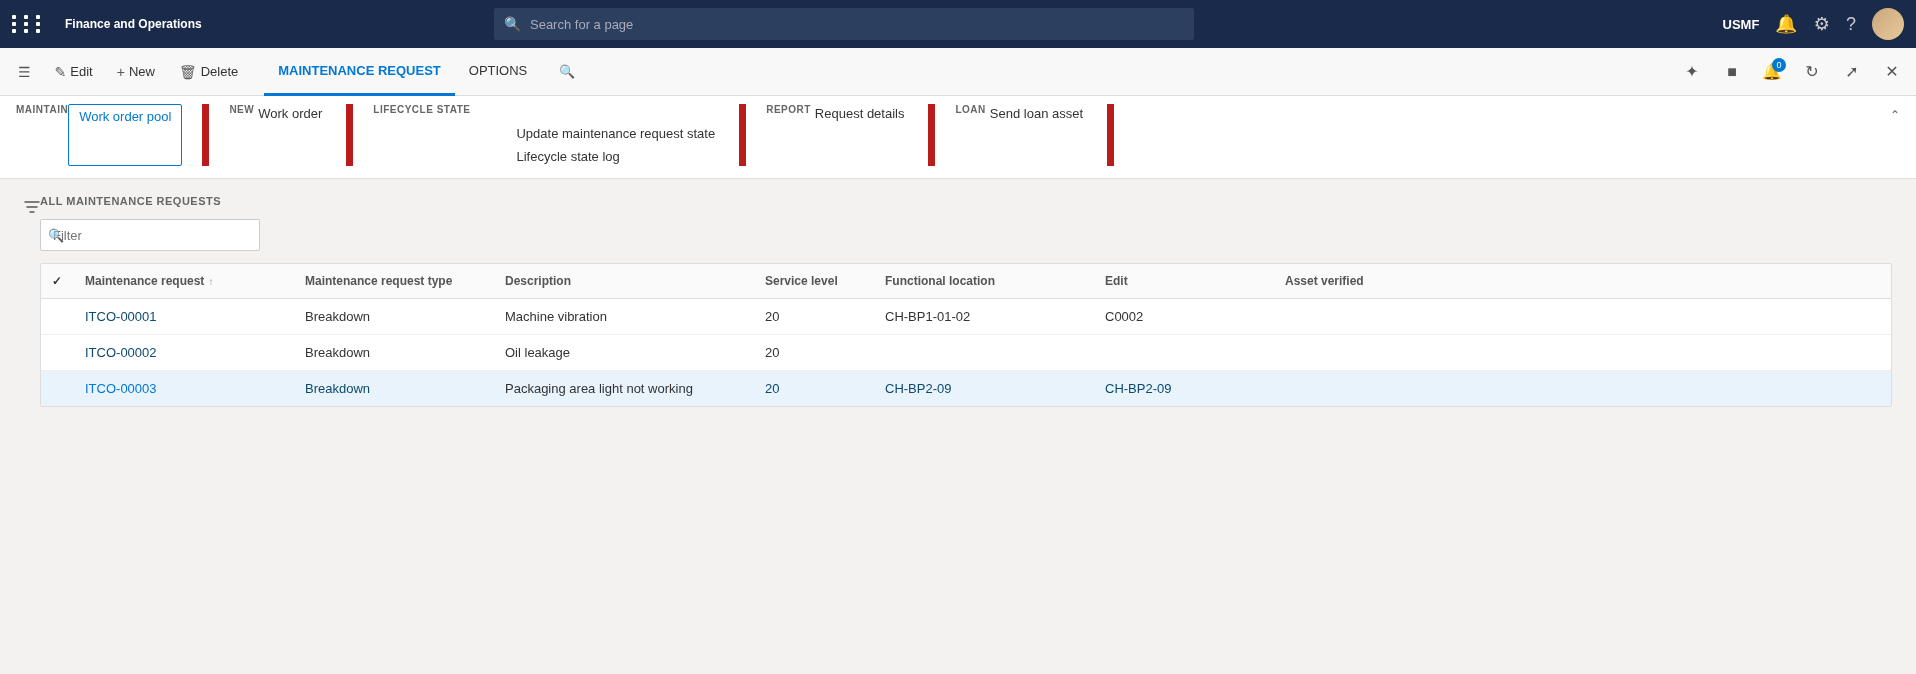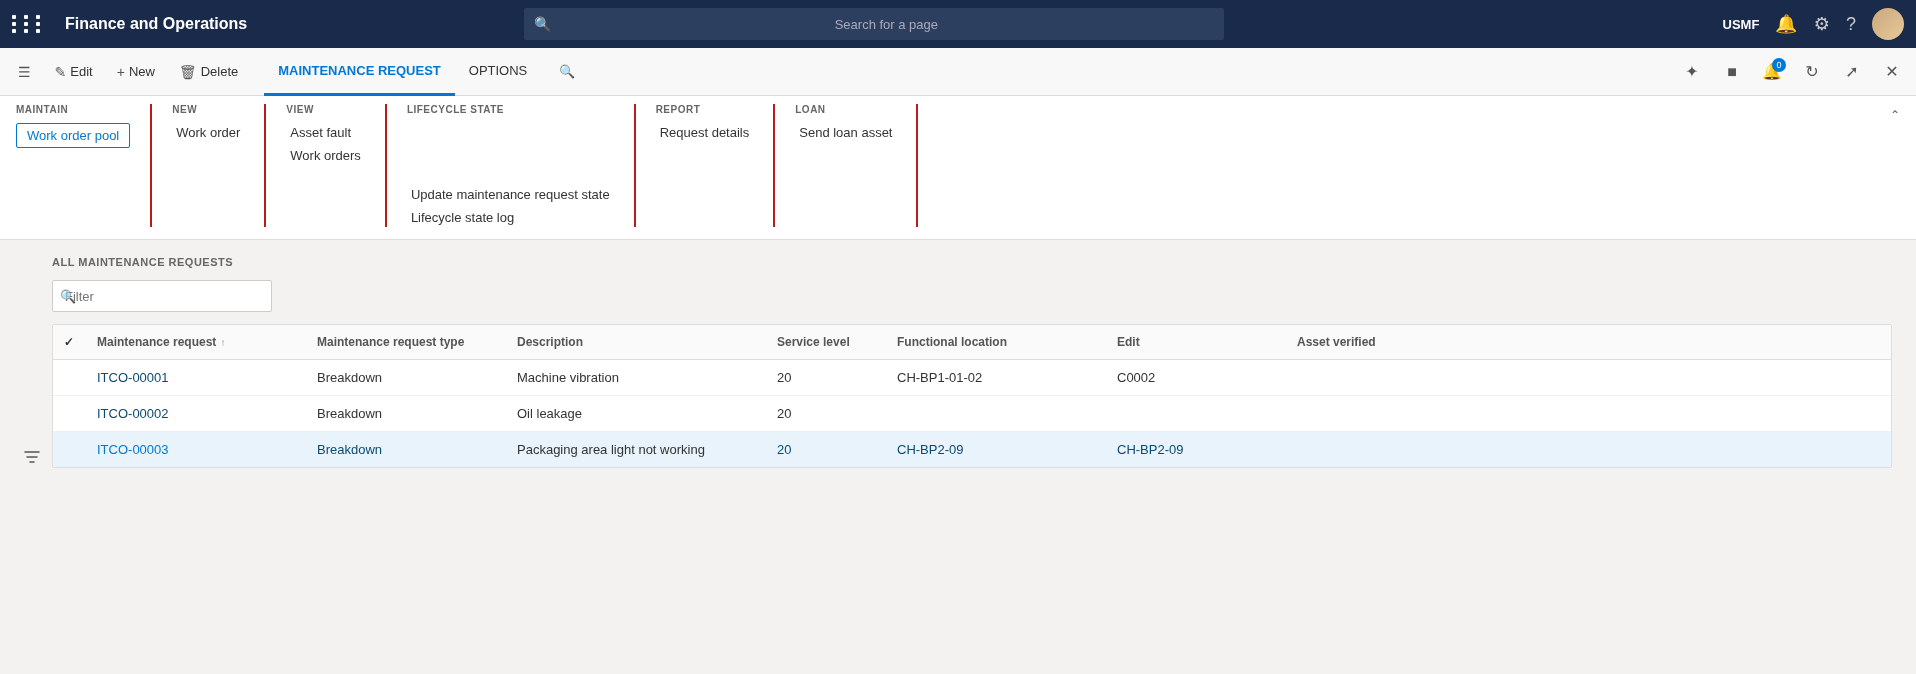--- a/index.html
+++ b/index.html
@@ -23,42 +23,41 @@
       margin-right: 4px;
     }
     .top-nav-grid span {
       width: 4px; height: 4px;
       background: white;
       border-radius: 1px;
       display: block;
     }
     .app-title {
       color: white;
-      font-size: 16px;
+      font-size: 12px;
       font-weight: 600;
       white-space: nowrap;
       margin-right: 20px;
     }
     .search-bar {
       flex: 1;
       max-width: 700px;
       position: relative;
       margin: 0 auto;
     }
     .search-bar input {
       width: 100%;
       height: 32px;
       border-radius: 2px;
       border: none;
       padding: 0 12px 0 36px;
       font-size: 13px;
       background: #2d3f5f;
       color: #ccc;
       outline: none;
-      text-align: center;
     }
     .search-bar input::placeholder { color: #aab; }
     .search-icon-wrap {
       position: absolute;
       left: 10px; top: 50%;
       transform: translateY(-50%);
       color: #aab;
       font-size: 14px;
     }
     .top-nav-right {
@@ -154,23 +153,23 @@
     
     .ribbon {
       background: white;
       border-bottom: 1px solid #ddd;
       padding: 8px 16px 12px 16px;
       display: flex;
       gap: 0;
     }
     .ribbon-group {
       display: flex;
-      flex-direction: column;
+      flex-direction: row;
       padding: 0 20px 0 0;
-      border-right: 2px solid #b91c1c;
+      border-right: 7px solid #b91c1c;
       margin-right: 20px;
       min-width: 80px;
     }
     .ribbon-group:last-child { border-right: none; }
     .ribbon-group-label {
       font-size: 10px;
       color: #666;
       font-weight: 600;
       letter-spacing: 0.5px;
       margin-bottom: 8px;
@@ -380,27 +379,20 @@
     <div class="ribbon-group-items">
       <button class="ribbon-btn primary">Work order pool</button>
     </div>
   </div>
   <div class="ribbon-group">
     <div class="ribbon-group-label">NEW</div>
     <div class="ribbon-group-items">
       <button class="ribbon-btn">Work order</button>
     </div>
   </div>
-  <div class="ribbon-group">
-    <div class="ribbon-group-label">VIEW</div>
-    <div class="ribbon-group-items" style="flex-direction:column; gap:4px;">
-      <button class="ribbon-btn">Asset fault</button>
-      <button class="ribbon-btn">Work orders</button>
-    </div>
-  </div>
   <div class="ribbon-group" style="min-width:200px;gap:42px;">
     <div class="ribbon-group-label">LIFECYCLE STATE</div>
     <div class="ribbon-group-items" style="flex-direction:column; gap:4px;margin-top:20px;">
       <button class="ribbon-btn">Update maintenance request state</button>
       <button class="ribbon-btn">Lifecycle state log</button>
     </div>
   </div>
   <div class="ribbon-group">
     <div class="ribbon-group-label">REPORT</div>
     <div class="ribbon-group-items">
@@ -410,21 +402,21 @@
   <div class="ribbon-group">
     <div class="ribbon-group-label">LOAN</div>
     <div class="ribbon-group-items">
       <button class="ribbon-btn">Send loan asset</button>
     </div>
   </div>
   <div class="collapse-arrow">⌃</div>
 </div>
 
 <div class="main-content">
-  <div style="display:flex; align-items:flex-end; gap:12px;">
+  <div style="display:flex; align-items:flex-start; gap:0;">
     <div style="padding-top:4px;">
       <svg width="16" height="16" viewBox="0 0 16 16" fill="none">
         <path d="M1 3h14M3 8h10M6 13h4" stroke="#555" stroke-width="1.5" stroke-linecap="round"></path>
       </svg>
     </div>
     <div style="flex:1;">
       <div class="section-title">ALL MAINTENANCE REQUESTS</div>
       <div class="filter-bar">
         <div class="filter-input-wrap">
           <span class="filter-icon">🔍</span>

